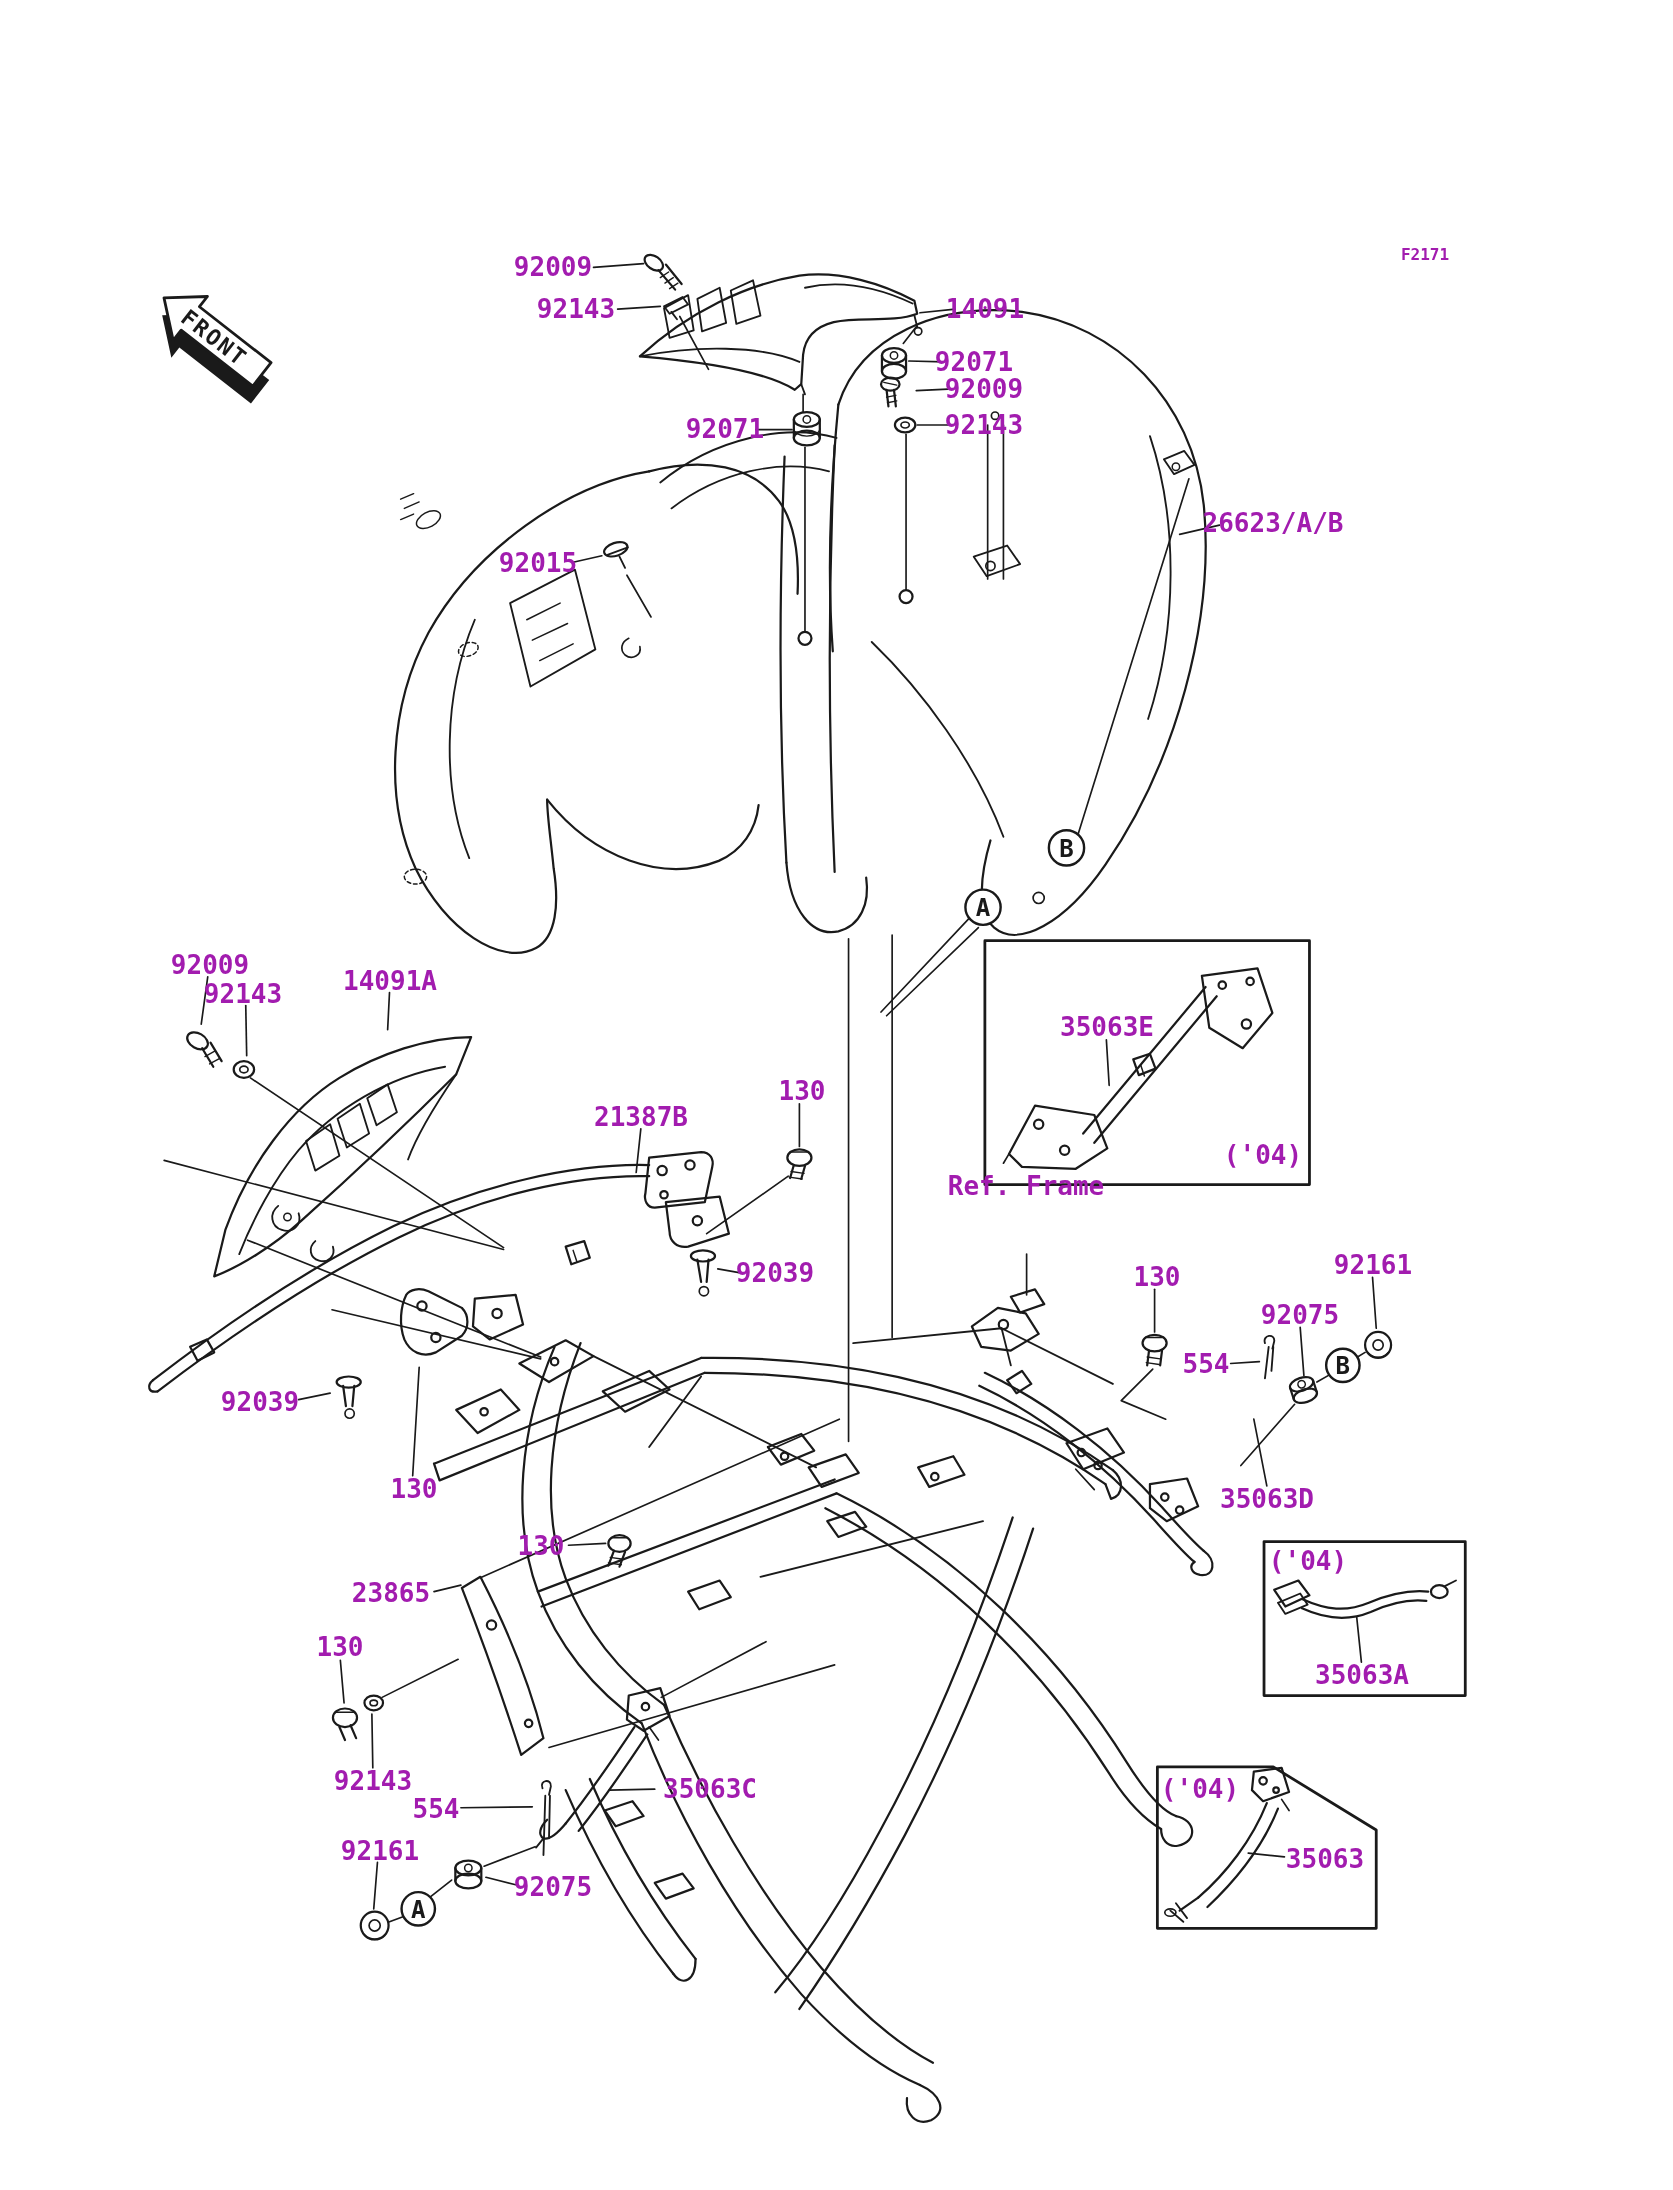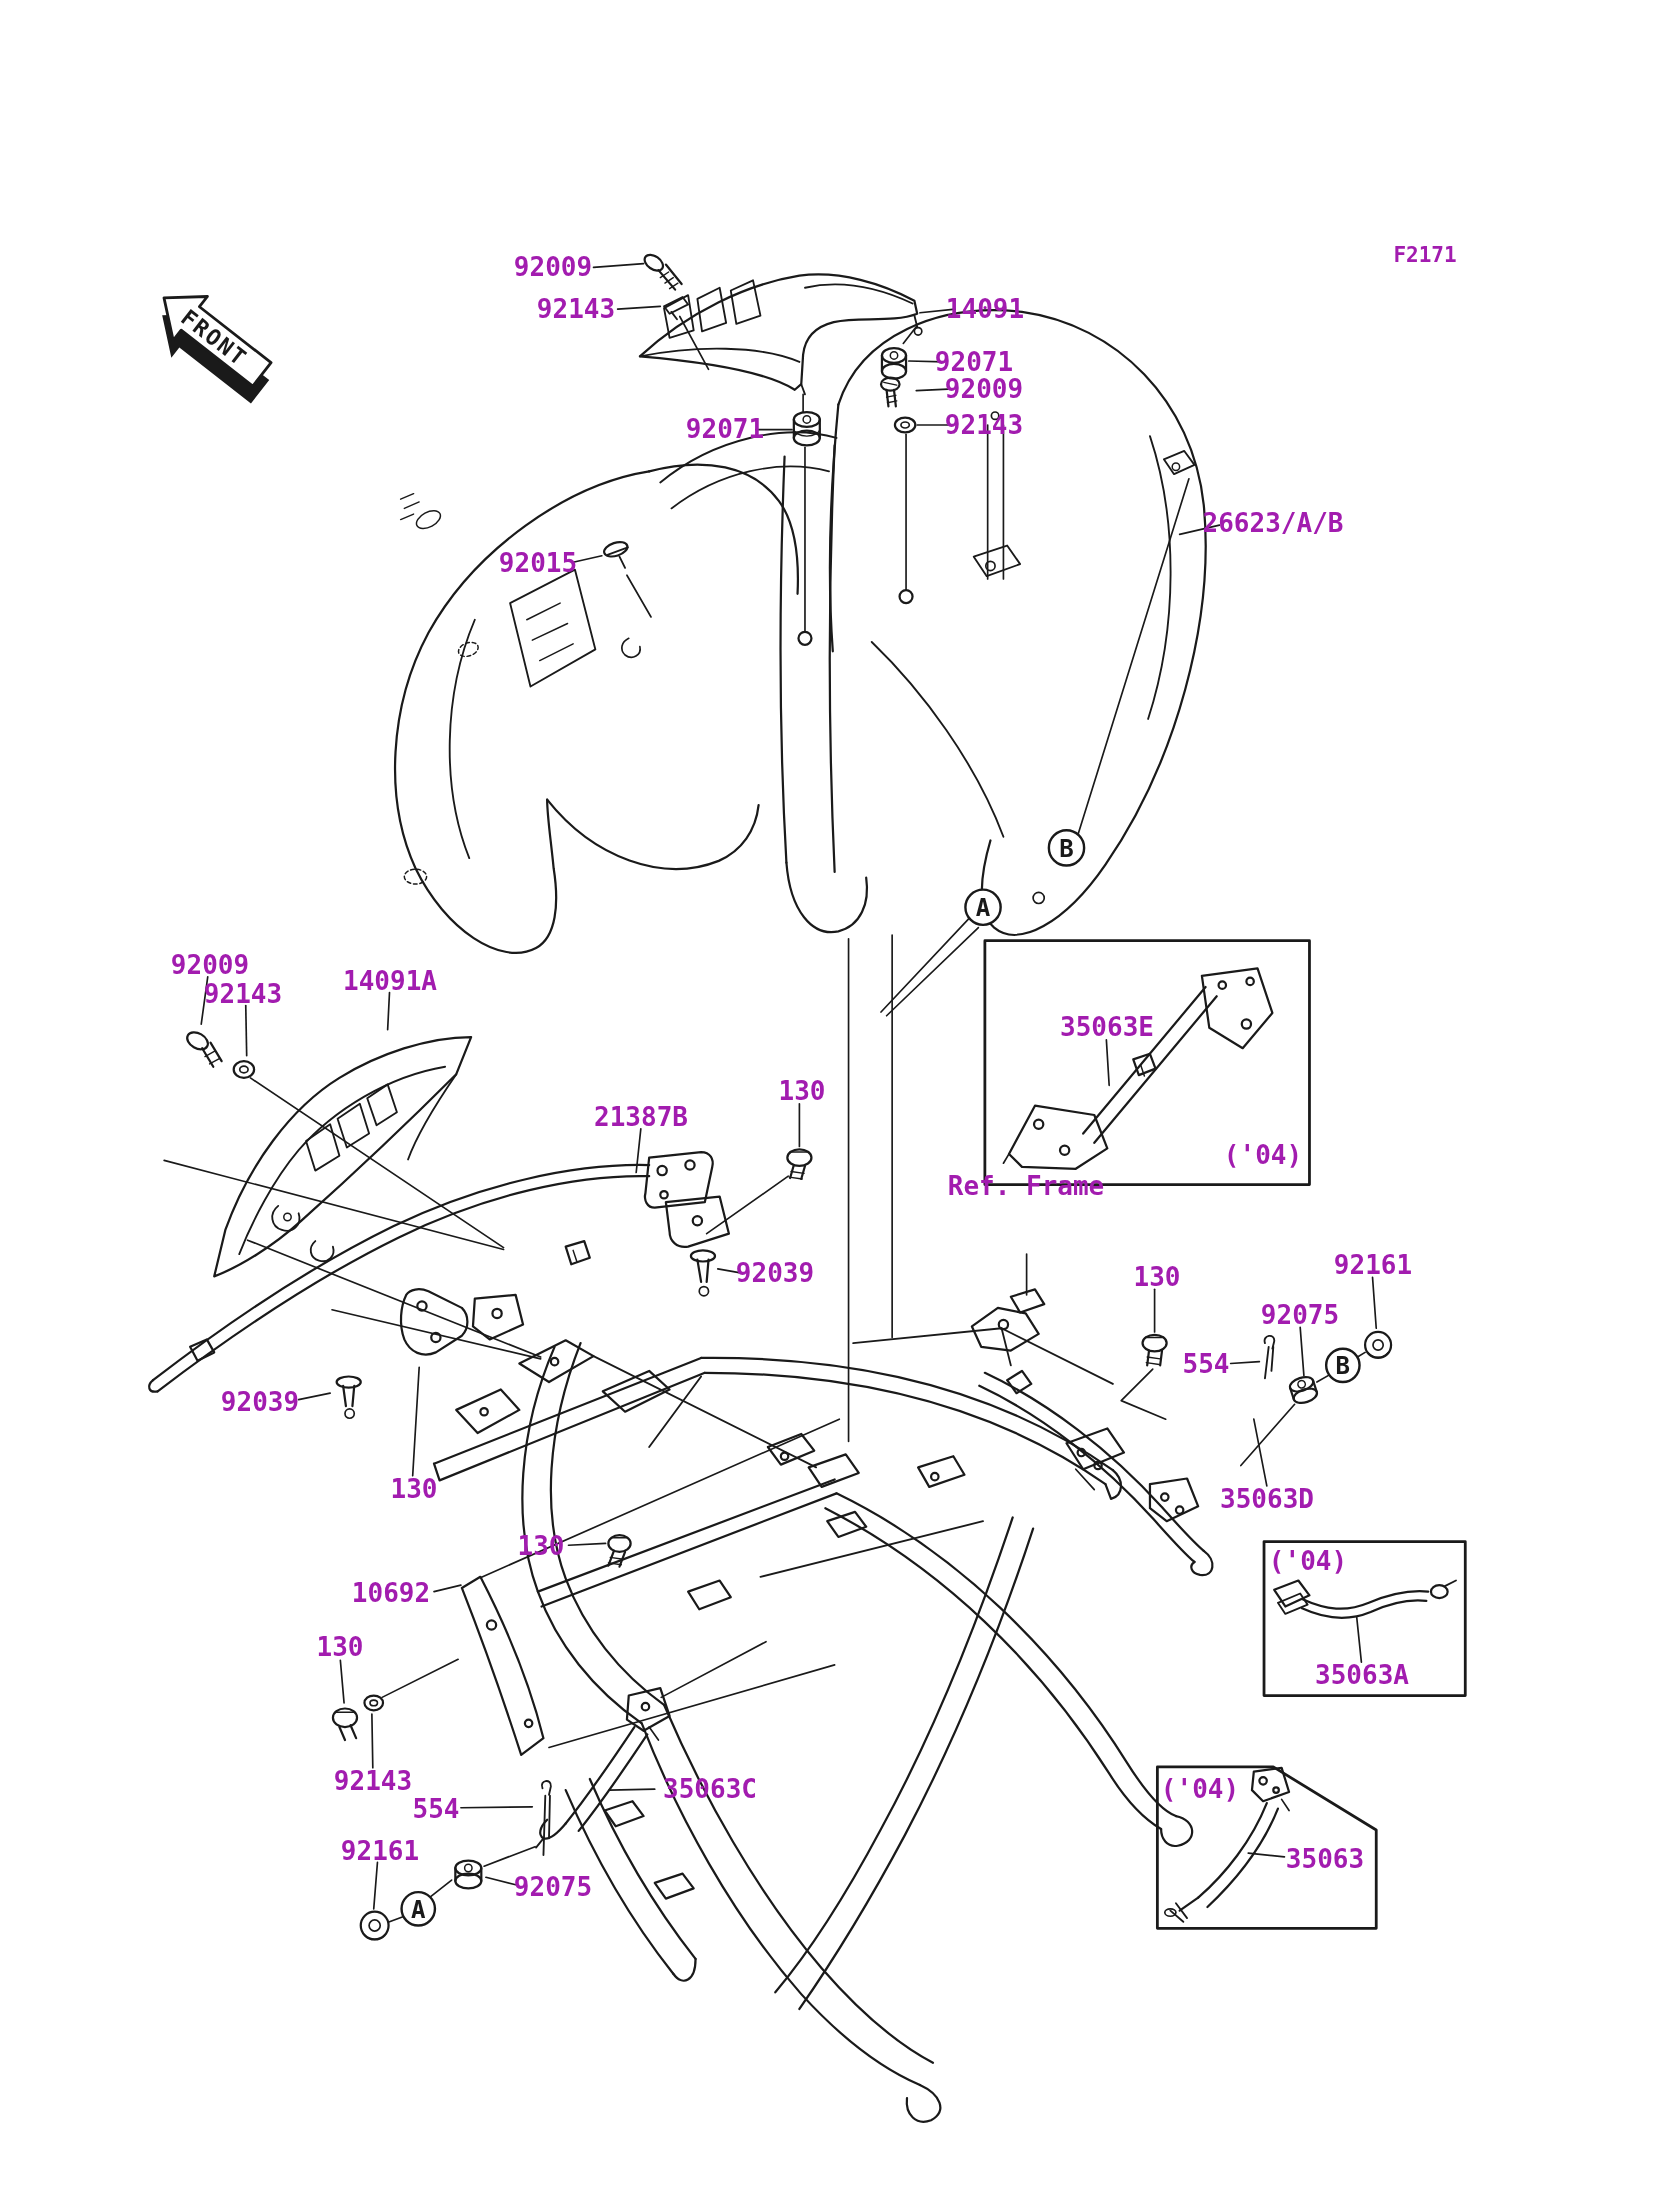--- a/index.html
+++ b/index.html
@@ -1,21 +1,21 @@
 <!DOCTYPE html>
 <html style="font-size:15px"><head>
 <meta charset="utf-8">
 <style>
   html,body{margin:0;padding:0;background:#ffffff;}
   .canvas{position:relative;width:1673px;height:2191px;background:#ffffff;
           font-family:"DejaVu Sans Mono",monospace;overflow:hidden;}
   .canvas svg{position:absolute;left:0;top:0;}
   .plabel{position:absolute;transform:translate(-50%,-50%);font-weight:bold;
           font-size:26px;color:#a21caf;white-space:nowrap;line-height:1;}
-  .plabel.small{font-size:21px;}
+  .plabel.small{font-size:16px;}
 </style>
 </head>
 <body>
 
 <div class="canvas">
 
 <svg width="1673" height="2191" viewBox="0 0 1804 2362" font-family="DejaVu Sans Mono, monospace">
   <g stroke="#1a1a1a" fill="none" stroke-width="2.4" stroke-linecap="round" stroke-linejoin="round">
 
     <g transform="translate(232,364) rotate(38)">
@@ -386,21 +386,21 @@
 <div class="plabel" style="left:1157px;top:1277px">130</div>
 <div class="plabel" style="left:1373px;top:1265px">92161</div>
 <div class="plabel" style="left:1300px;top:1315px">92075</div>
 <div class="plabel" style="left:1206px;top:1364px">554</div>
 <div class="plabel" style="left:1267px;top:1499px">35063D</div>
 <div class="plabel" style="left:1107px;top:1027px">35063E</div>
 <div class="plabel" style="left:1263px;top:1155px">('04)</div>
 <div class="plabel" style="left:260px;top:1402px">92039</div>
 <div class="plabel" style="left:414px;top:1489px">130</div>
 <div class="plabel" style="left:541px;top:1546px">130</div>
-<div class="plabel" style="left:391px;top:1593px">10692</div>
+<div class="plabel" style="left:391px;top:1593px">23865</div>
 <div class="plabel" style="left:340px;top:1647px">130</div>
 <div class="plabel" style="left:373px;top:1781px">92143</div>
 <div class="plabel" style="left:436px;top:1809px">554</div>
 <div class="plabel" style="left:380px;top:1851px">92161</div>
 <div class="plabel" style="left:553px;top:1887px">92075</div>
 <div class="plabel" style="left:710px;top:1789px">35063C</div>
 <div class="plabel" style="left:1308px;top:1561px">('04)</div>
 <div class="plabel" style="left:1362px;top:1675px">35063A</div>
 <div class="plabel" style="left:1200px;top:1789px">('04)</div>
 <div class="plabel" style="left:1325px;top:1859px">35063</div>

